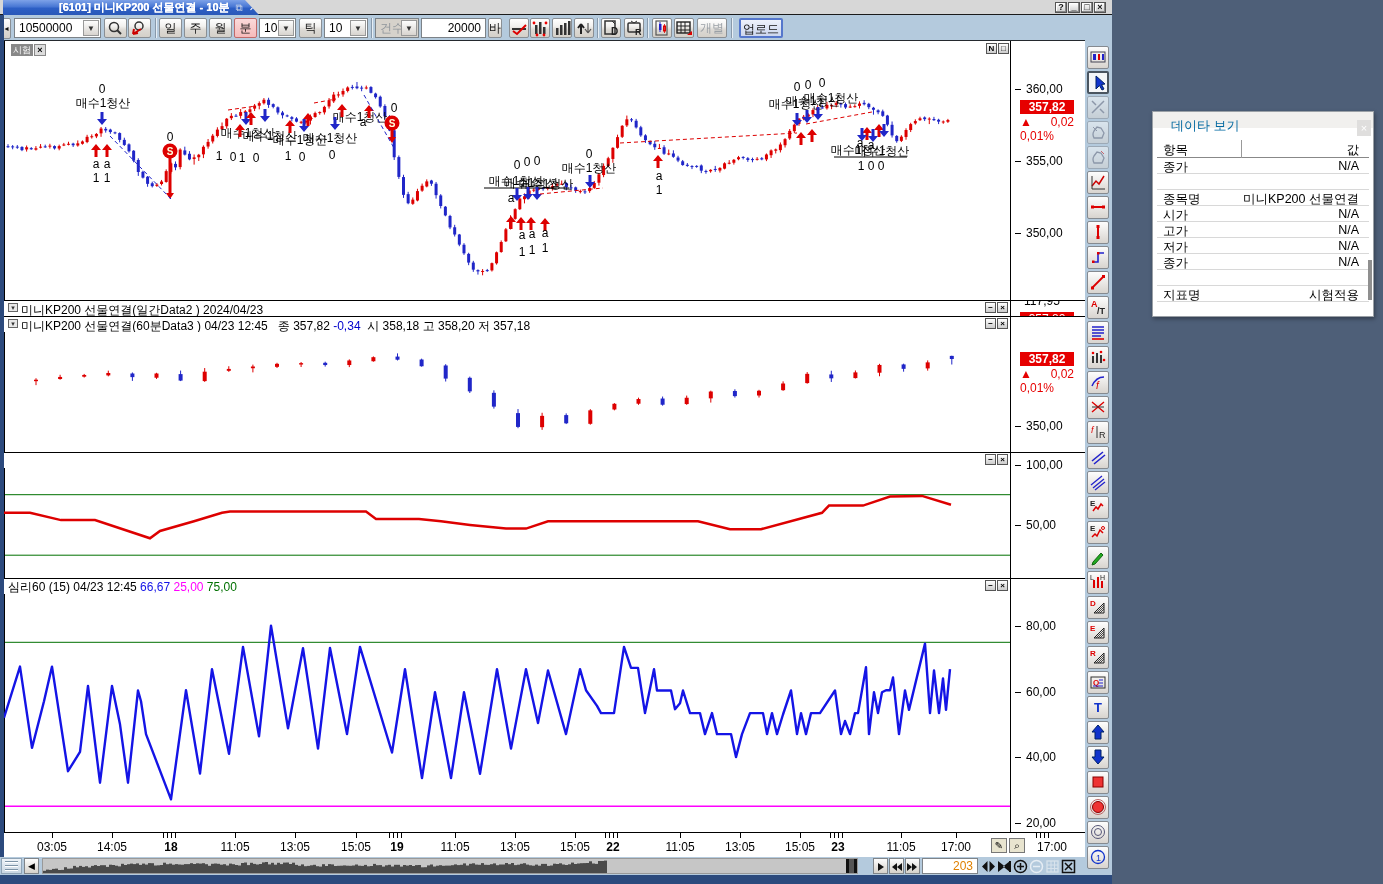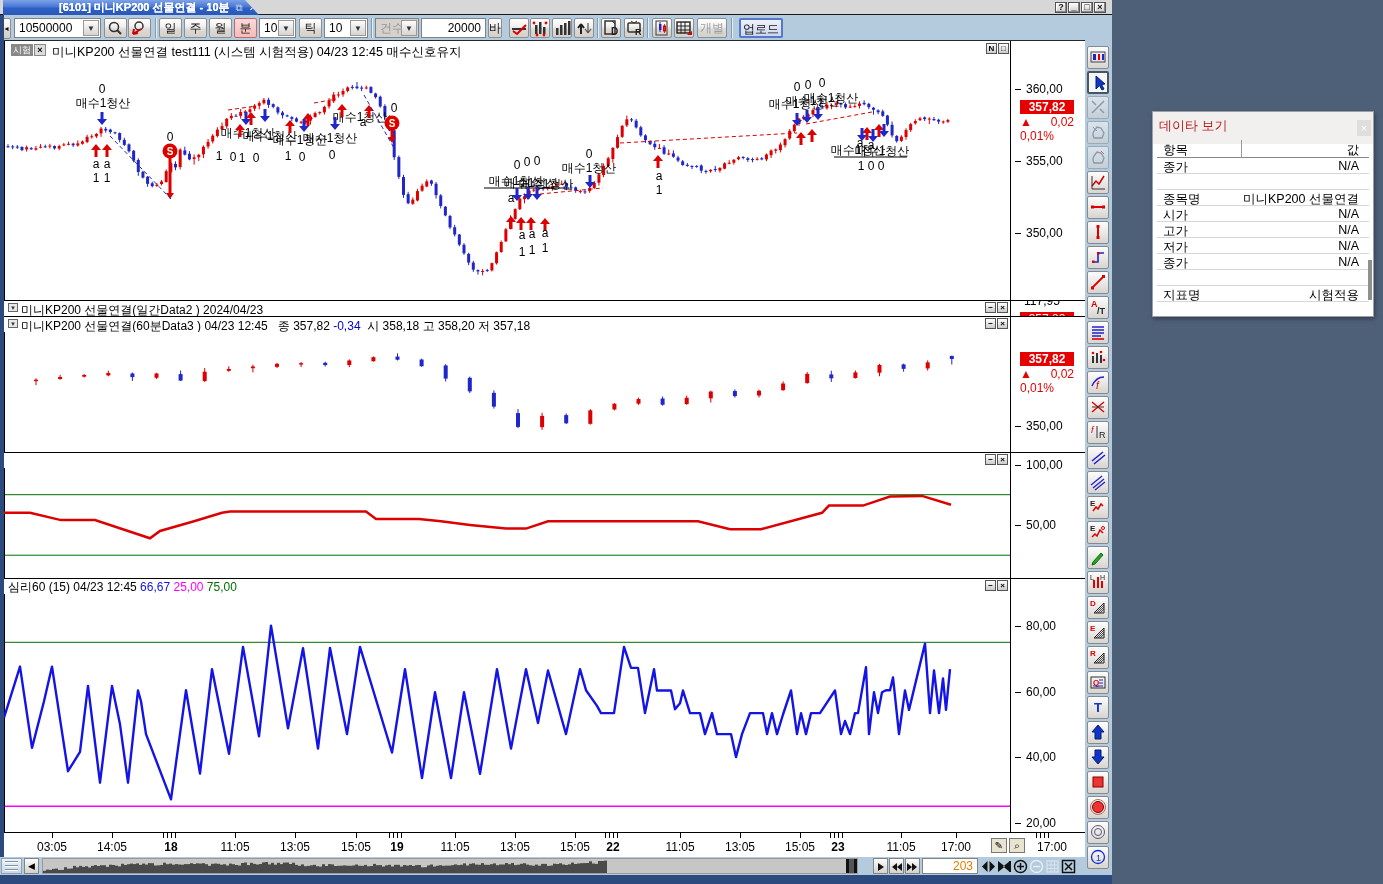--- a/index.html
+++ b/index.html
@@ -80,22 +80,22 @@
   
   #righttb { position:absolute; left:1085px; top:15px; width:27px; height:860px; background:#b4cadd; }
   .ricon { position:absolute; left:2px; width:22px; height:23px; background:linear-gradient(#fdfdfd,#d8d4cf);
            border:1px solid #858a90; border-radius:2px; }
   .ricon.selected { background:#f4f6f8; border:2px solid #4a5560; }
   .ricon.disabled { opacity:0.5; }
   .ricon svg { position:absolute; left:1px; top:1px; }
   
   #datawin { position:absolute; left:1152px; top:111px; width:222px; height:206px; background:#fff;
              border:1px solid #9aa0a6; box-shadow:1px 2px 4px rgba(0,0,0,0.35); }
-  #datawin .dtitle { position:absolute; left:0; top:0; width:100%; height:32px; background:#f1f0ee;
-                     font-size:13px; color:#b91c1c; line-height:28px; padding-left:6px; }
+  #datawin .dtitle { position:absolute; left:0; top:0; width:100%; height:16px; background:#f1f0ee;
+                     font-size:13px; color:#0369a1; line-height:28px; padding-left:18px; }
   #dclose { position:absolute; right:2px; top:8px; width:14px; height:16px; background:#dfdedd;
             color:#fff; font-size:11px; text-align:center; line-height:16px; }
   #dtable { position:absolute; left:4px; top:28px; width:212px; }
   .drow { height:16px; border-bottom:1px solid #d8d8d8; font-size:12.5px; color:#000; position:relative; }
   .drow .di { position:absolute; left:6px; top:1px; }
   .drow .dv { position:absolute; right:10px; top:1px; }
   .drow.dhead { border-bottom:1px solid #888; height:18px; }
   .drow.dhead .di { top:2px; } .drow.dhead .dv { top:2px; }
   #dcolline { position:absolute; left:88px; top:28px; width:1px; height:18px; background:#999; }
   #dscroll { position:absolute; right:1px; top:148px; width:4px; height:40px; background:#8f8f8f; }
@@ -808,21 +808,20 @@
           <text x="867" y="108" text-anchor="middle" font-size="12" fill="#000">a</text>
           <text x="857" y="129" text-anchor="middle" font-size="12" fill="#000">1</text>
           <text x="867" y="129" text-anchor="middle" font-size="12" fill="#000">0</text>
           <text x="877" y="129" text-anchor="middle" font-size="12" fill="#000">0</text>
         </g>
       </svg>
 
   <div style="position: absolute; left: 0px; top: 1px; width: 1005px; height: 16px; background: transparent;">
         <div class="badge">시험</div>
         <div class="badge-x">×</div>
-        <div style="position: absolute; left: 48px; top: 2px; font-size: 12.5px; white-space: nowrap;">미니KP200 선물연결 test111 (시스템 시험적용) 04/23 12:45 매수신호유지</div>
       </div>
       <div class="pbtns" style="position: absolute; left: 981px; top: 2px;"><div class="pbtn">N</div><div class="pbtn">□</div></div>
       <div class="phdr" style="top: 260px;"><div class="hicon">▾</div><div style="display: inline-block; font-size: 12px; vertical-align: top; margin-top: 1px;">미니KP200 선물연결(일간Data2 ) 2024/04/23</div><div class="pbtns" style="left: 980px;"><div class="pbtn">−</div><div class="pbtn">×</div></div></div>
       <div class="phdr" style="top: 276px;"><div class="hicon">▾</div><div style="display: inline-block; font-size: 12px; vertical-align: top; margin-top: 1px;"><span>미니KP200 선물연결(60분Data3 ) 04/23 12:45</span>&nbsp;&nbsp; <span>종</span> <span>357,82</span> <span style="color:#0000cc">-0,34</span> &nbsp;<span>시</span> <span>358,18</span> <span>고</span> <span>358,20</span> <span>저</span> <span>357,18</span></div><div class="pbtns" style="left: 980px;"><div class="pbtn">−</div><div class="pbtn">×</div></div></div>
       <div class="phdr" style="top: 412px;"><div class="pbtns" style="left: 980px;"><div class="pbtn">−</div><div class="pbtn">×</div></div></div>
       <div class="phdr" style="top: 538px;"><div style="display: inline-block; font-size: 12px; margin-left: 4px;"><span>심리60  (15) 04/23 12:45</span> <span style="color:#1414e6">66,67</span> <span style="color:#ff00ff">25,00</span> <span style="color:#007000">75,00</span></div><div class="pbtns" style="left: 980px;"><div class="pbtn">−</div><div class="pbtn">×</div></div></div>
       <div class="axislabel" style="top: 40.5px;">360,00</div>
       <div class="axistick" style="top: 47.5px;"></div>
       <div class="axislabel" style="top: 112.9px;">355,00</div>
       <div class="axistick" style="top: 119.9px;"></div>

